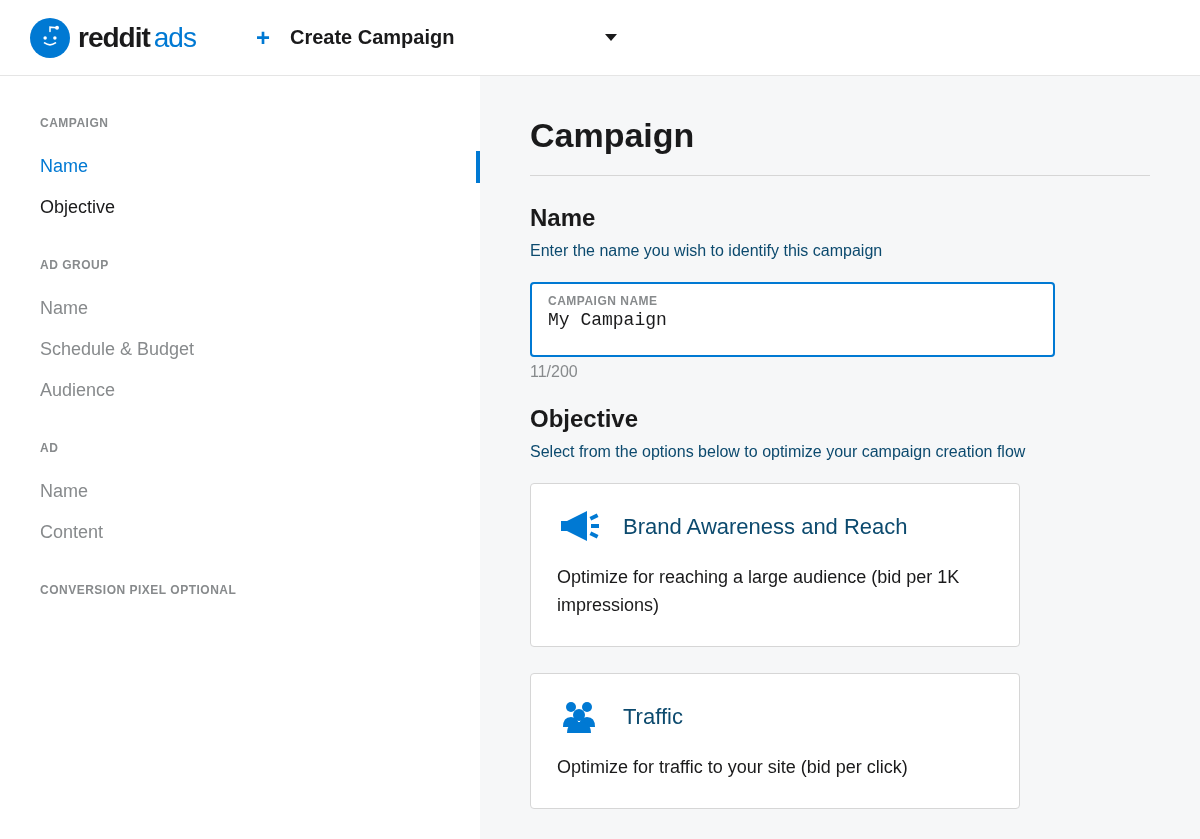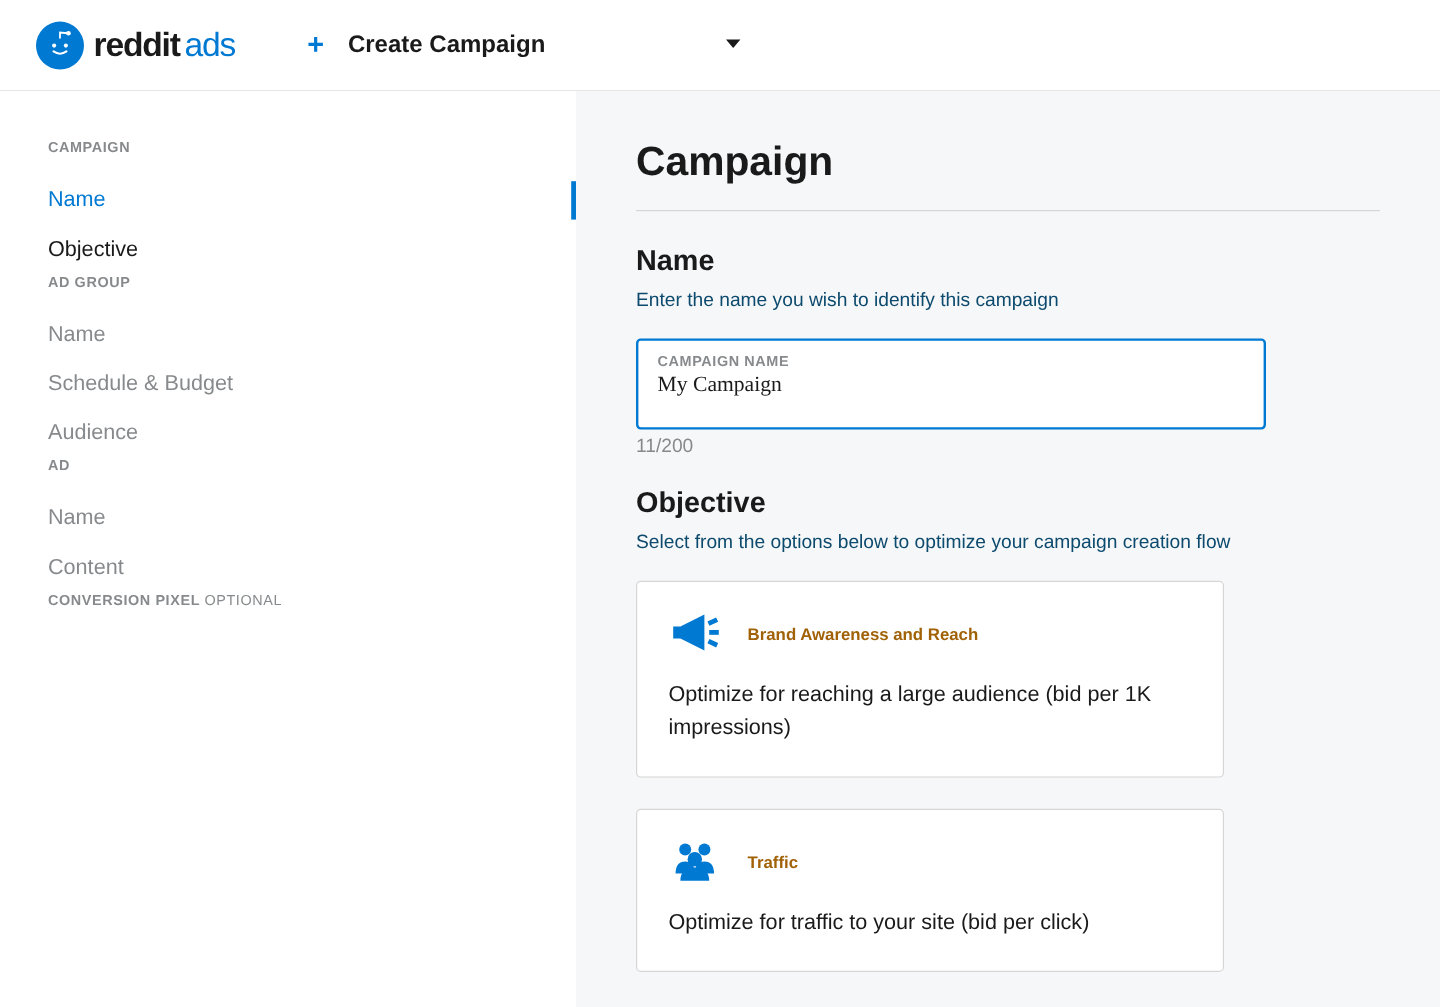--- a/index.html
+++ b/index.html
@@ -73,26 +73,27 @@
       width: 480px;
       padding: 40px 40px;
       background: #fff;
     }
     .sidebar-heading {
       font-size: 12px;
       font-weight: 700;
       letter-spacing: 0.5px;
       color: #878a8c;
       margin-bottom: 16px;
+      margin-top: 30px;
     }
     .sidebar-heading:first-child {
       margin-top: 0;
     }
     .sidebar-heading .optional {
-      font-weight: 400;
+      font-weight: 700;
       text-align: right;
     }
     .sidebar-item {
       font-size: 18px;
       padding: 10px 0;
       cursor: pointer;
       color: #878a8c;
       position: relative;
     }
     .sidebar-item.active {
@@ -153,21 +154,21 @@
       color: #878a8c;
       display: block;
       margin-bottom: 2px;
     }
     .input-field {
       border: none;
       outline: none;
       font-size: 18px;
       width: 100%;
       color: #1a1a1b;
-      font-family: Liberation Serif, serif;
+      font-family: Liberation Mono, monospace;
     }
     .char-count {
       text-align: left;
       font-size: 16px;
       color: #878a8c;
       margin-bottom: 24px;
       max-width: 525px;
     }
     .option-card {
       background: #fff;
@@ -185,23 +186,23 @@
       margin-bottom: 16px;
     }
     .option-icon {
       width: 48px;
       height: 42px;
       display: flex;
       align-items: center;
       justify-content: center;
     }
     .option-title {
-      font-size: 14px;
-      font-weight: 700;
-      color: #a16207;
+      font-size: 22px;
+      font-weight: 400;
+      color: #0c4a6e;
     }
     .option-desc {
       font-size: 18px;
       color: #1a1a1b;
       line-height: 1.55;
     }
   </style>
 </head>
 <body>
 

